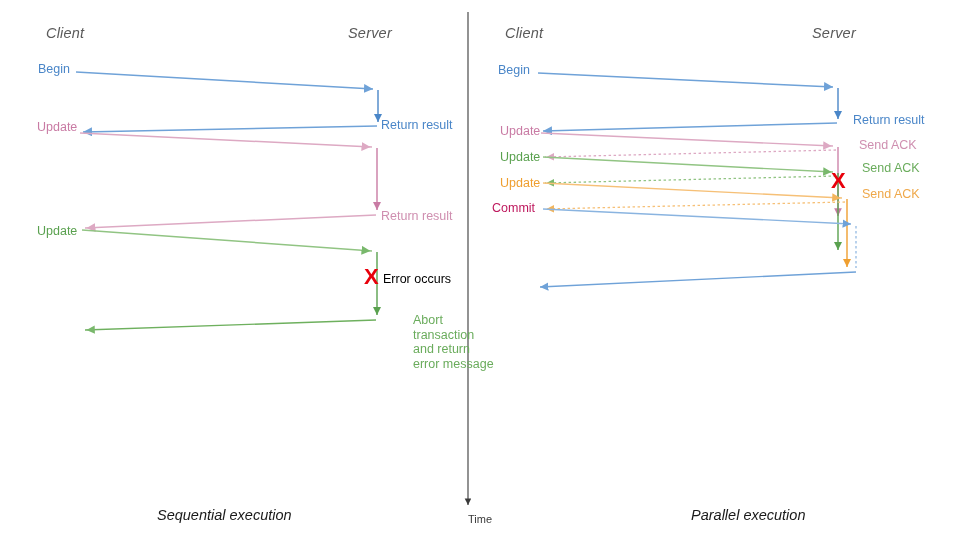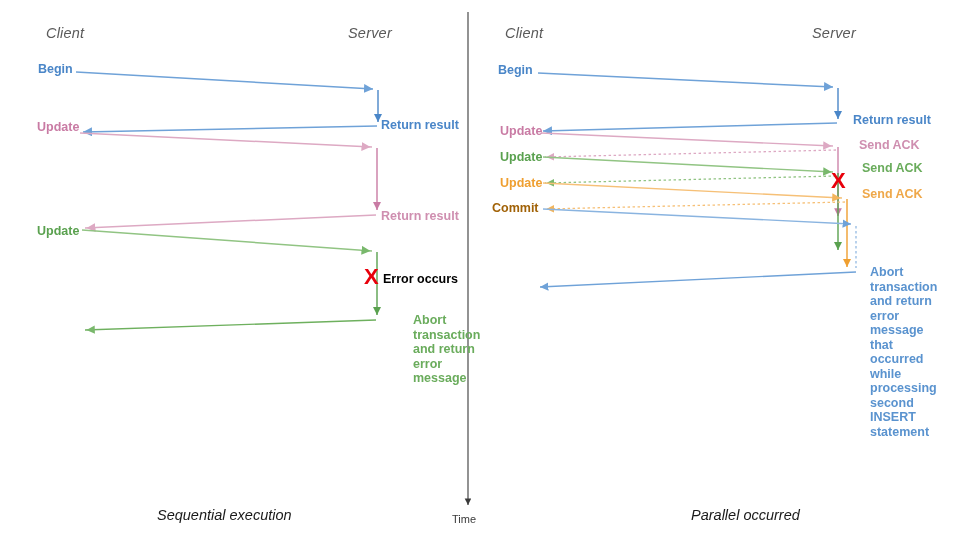--- a/index.html
+++ b/index.html
@@ -5,28 +5,28 @@
   html,body{margin:0;padding:0;background:#ffffff;}
   body{width:960px;height:540px;overflow:hidden;
        font-family:"Liberation Sans","DejaVu Sans",sans-serif;}
   #stage{position:relative;width:960px;height:404px;padding-left:26px;}
   #stage svg{position:absolute;left:0;top:0;}
   .lane-label{
     position:absolute;font-style:italic;font-size:14.5px;color:#5a5a5a;
     white-space:nowrap;letter-spacing:.2px;
   }
   .msg{
-    position:absolute;font-size:12.5px;white-space:nowrap;line-height:14px;font-weight:bold;
+    position:absolute;font-size:12.5px;white-space:nowrap;line-height:14px;
   }
   .msg.wrap{white-space:normal;line-height:14.5px;}
   .caption{
     position:absolute;font-size:14.5px;color:#1a1a1a;white-space:nowrap;font-style:italic;
   }
   .timelabel{
-    position:absolute;font-size:11px;color:#3a3a3a;white-space:nowrap;
+    position:absolute;font-size:11px;color:#3a3a3a;white-space:nowrap;margin-left:16px;
   }
   .xmark{
     position:absolute;font-size:22px;font-weight:bold;color:#e8000b;
     line-height:22px;font-family:"Liberation Sans","DejaVu Sans",sans-serif;
   }
 </style>
 </head>
 <body>
 
 <div id="stage">
@@ -152,21 +152,20 @@
   <div class="msg" style="left:859px;top:138px;color:#cf8fb0;">Send ACK</div>
 
   <div class="msg" style="left:500px;top:150px;color:#5aa14f;">Update</div>
 
   <div class="msg" style="left:862px;top:161px;color:#6aac5c;">Send ACK</div>
 
   <div class="msg" style="left:500px;top:176px;color:#ef9f30;">Update</div>
 
   <div class="msg" style="left:862px;top:187px;color:#efa84a;">Send ACK</div>
 
-  <div class="msg" style="left:492px;top:201px;color:#a16207;">Commit</div>
+  <div class="msg" style="left:492px;top:201px;color:#be185d;">Commit</div>
 
   <div class="xmark" style="left:831px;top:170px;">X</div>
 
-  <div class="msg wrap" style="left:870px;top:265px;width:72px;color:#5a93cf;">Abort transaction and return error message that occurred while processing second INSERT statement</div>
 
-  <div class="caption" style="left:691px;top:507px;">Parallel occurred</div>
+  <div class="caption" style="left:691px;top:507px;">Parallel execution</div>
 
 </div>
 
 </body></html>

